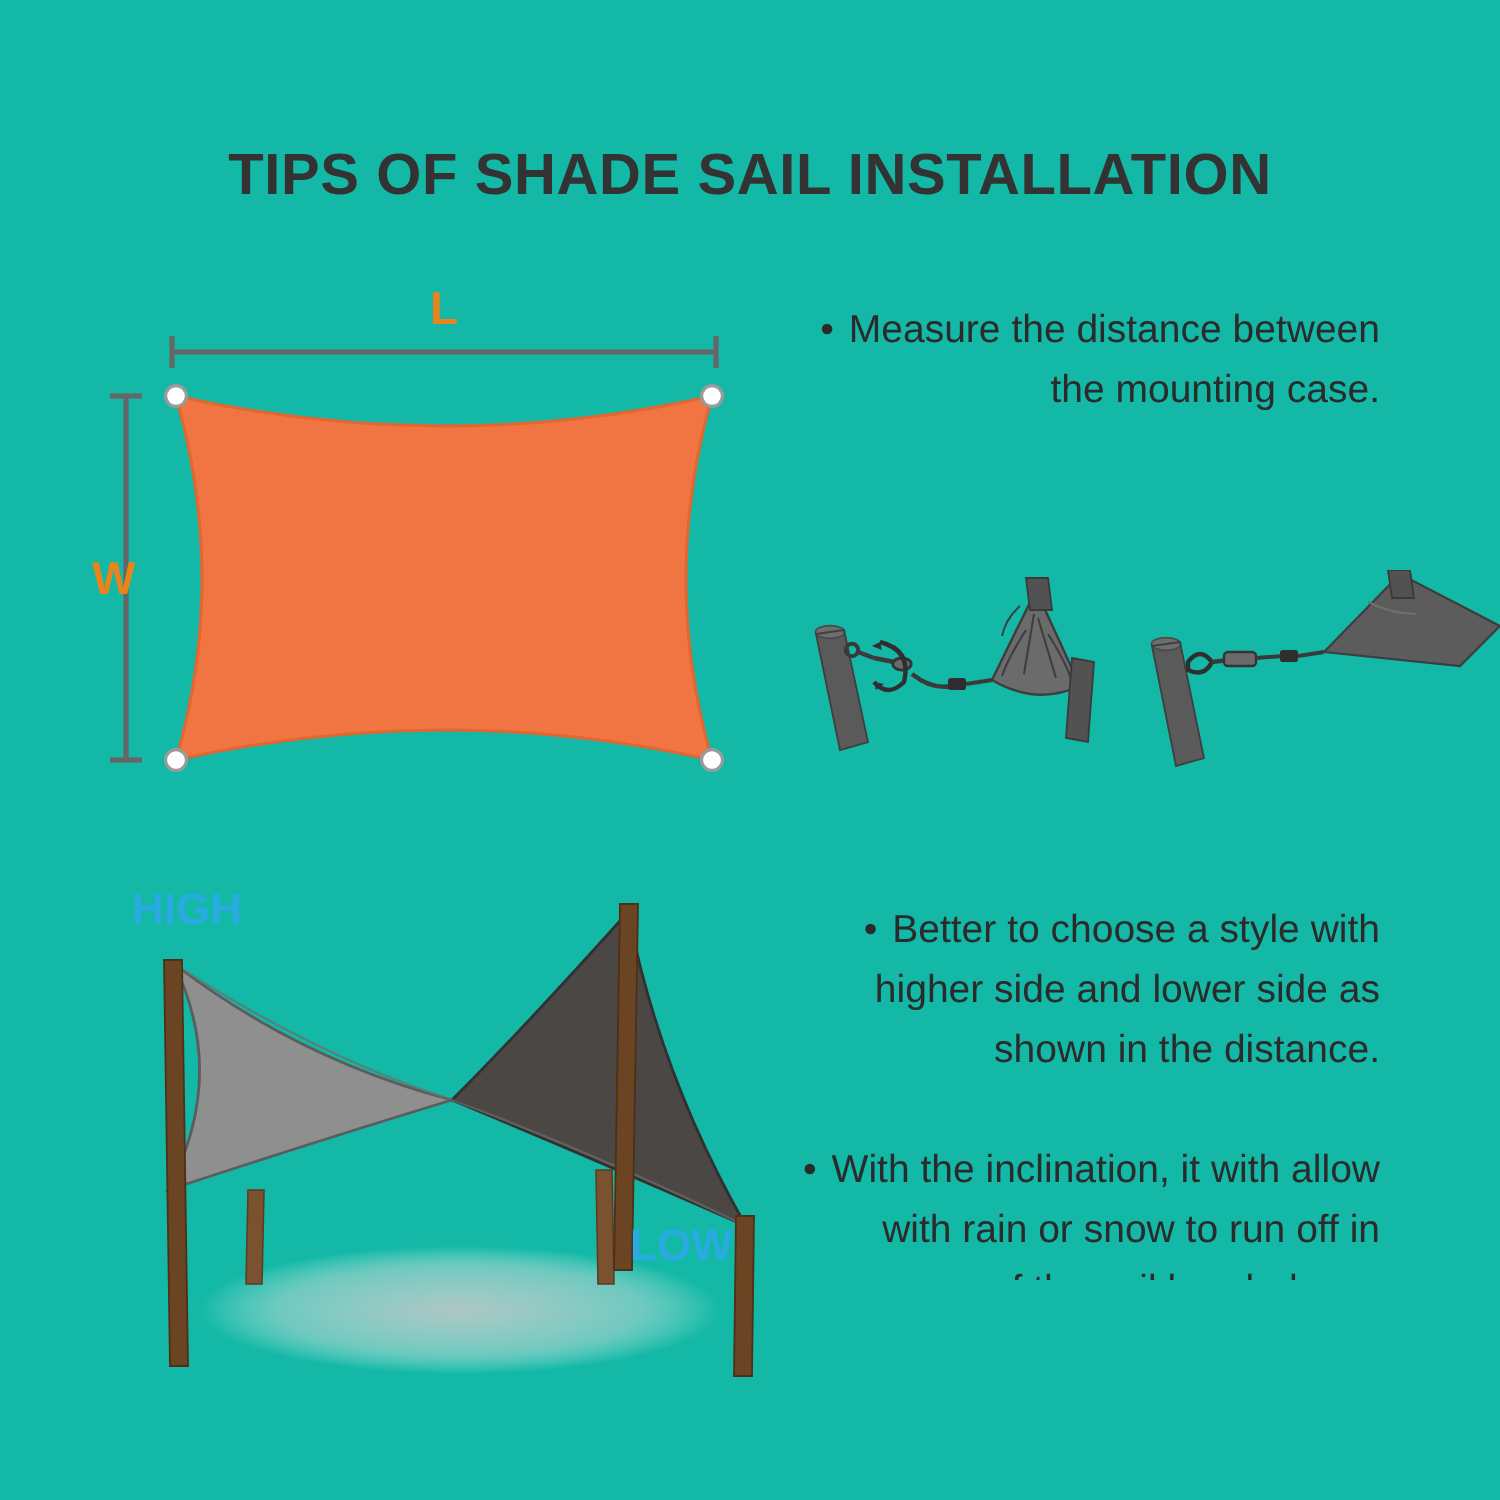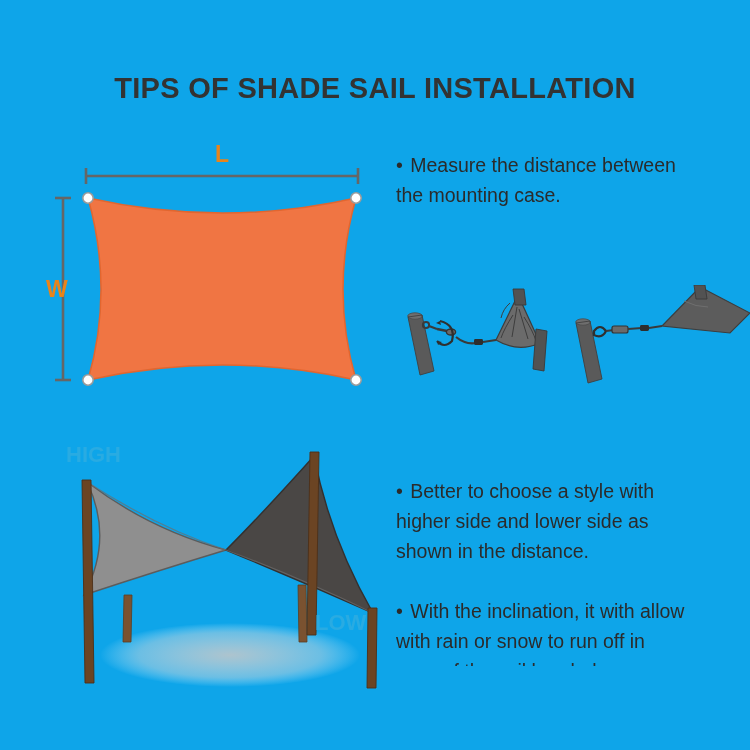--- a/index.html
+++ b/index.html
@@ -4,21 +4,21 @@
 <style>
   html, body {
     margin: 0;
     padding: 0;
     background: #ffffff;
   }
   #page {
     position: relative;
     width: 750px;
     height: 750px;
-    background: #0ea5e9;
+    background: #14b8a6;
     overflow: hidden;
     font-family: "Liberation Sans", sans-serif;
   }
 
   
   #title {
     position: absolute;
     top: 72px;
     left: 0;
     width: 750px;
@@ -30,32 +30,32 @@
     font-family: "Liberation Sans", sans-serif;
   }
 
   
   .panel { position: absolute; }
 
   #panel-sail-dims   { left: 40px;  top: 140px; width: 360px; height: 260px; }
   #panel-tips-top    { left: 396px; top: 150px; width: 294px; height: 130px; overflow: hidden; }
   #panel-hardware    { left: 400px; top: 285px; width: 350px; height: 105px; overflow: hidden; }
   #panel-style       { left: 30px;  top: 430px; width: 380px; height: 280px; }
-  #panel-tips-bottom { left: 396px; top: 476px; width: 294px; height: 190px; overflow: hidden; }
+  #panel-tips-bottom { left: 396px; top: 450px; width: 294px; height: 190px; overflow: hidden; }
 
   
   .tip-block {
     font-size: 19.5px;
     line-height: 30px;
     color: #2b2b2b;
     white-space: nowrap;
     font-family: "Liberation Sans", sans-serif;
   }
   .tip-block + .tip-block { margin-top: 30px; }
-  .tip-line { white-space: nowrap; }
+  .tip-line { white-space: nowrap; text-align: right; }
   .tip-bullet { letter-spacing: 2px; }
 
   
   svg { display: block; overflow: visible; }
 </style>
 </head>
 <body>
 
 <div id="page">
 

